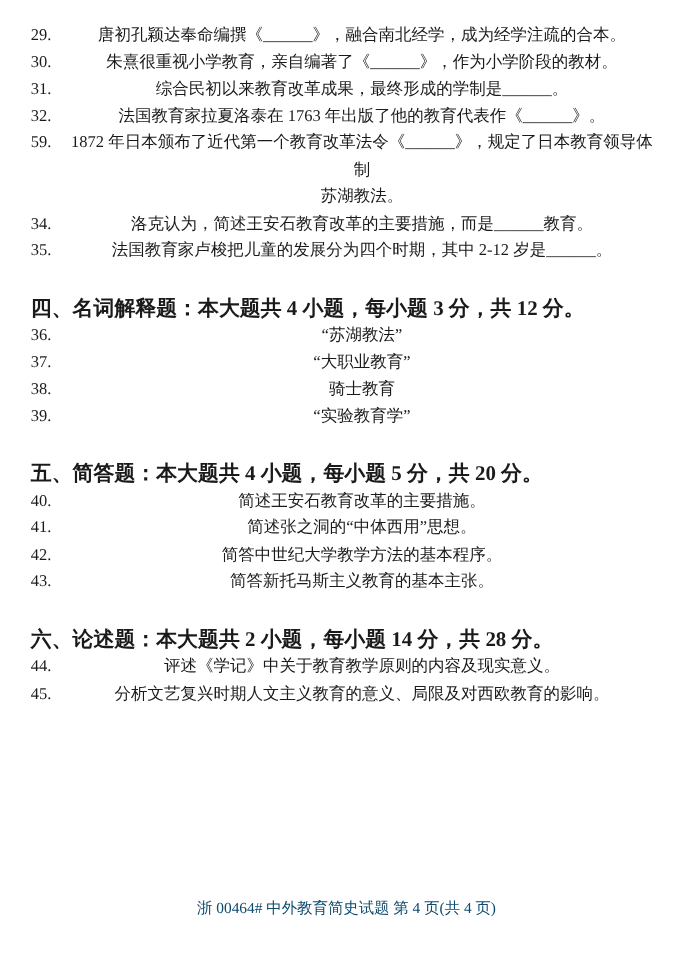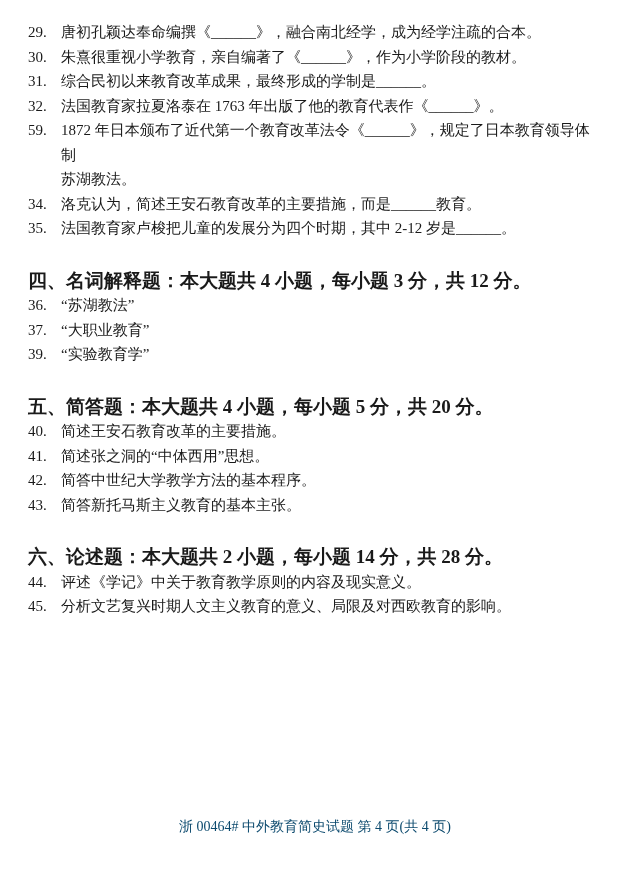--- a/index.html
+++ b/index.html
@@ -21,21 +21,21 @@
   }
   .q-item {
     display: flex;
     font-size: 15px;
     line-height: 24.5px;
   }
   .q-num {
     width: 33px;
     flex-shrink: 0;
   }
-  .q-text { flex: 1; }
+  .q-text { flex: 1; text-align: center; }
   .section { margin-top: 11px; }
   .section-2, .section-3 { margin-top: 10px; }
   .section-heading {
     font-size: 19px;
     font-weight: bold;
     line-height: 24.5px;
     margin-top: 28px;
   }
   .footer {
     position: absolute;
@@ -90,20 +90,24 @@
       <div class="section-heading">四、名词解释题：本大题共 4 小题，每小题 3 分，共 12 分。</div>
       <div class="q-item">
         <span class="q-num">36.</span>
         <span class="q-text">“苏湖教法”</span>
       </div>
       <div class="q-item">
         <span class="q-num">37.</span>
         <span class="q-text">“大职业教育”</span>
       </div>
       <div class="q-item">
+        <span class="q-num">38.</span>
+        <span class="q-text">骑士教育</span>
+      </div>
+      <div class="q-item">
         <span class="q-num">39.</span>
         <span class="q-text">“实验教育学”</span>
       </div>
     </div>
 
     <div class="section section-2">
       <div class="section-heading">五、简答题：本大题共 4 小题，每小题 5 分，共 20 分。</div>
       <div class="q-item">
         <span class="q-num">40.</span>
         <span class="q-text">简述王安石教育改革的主要措施。</span>

